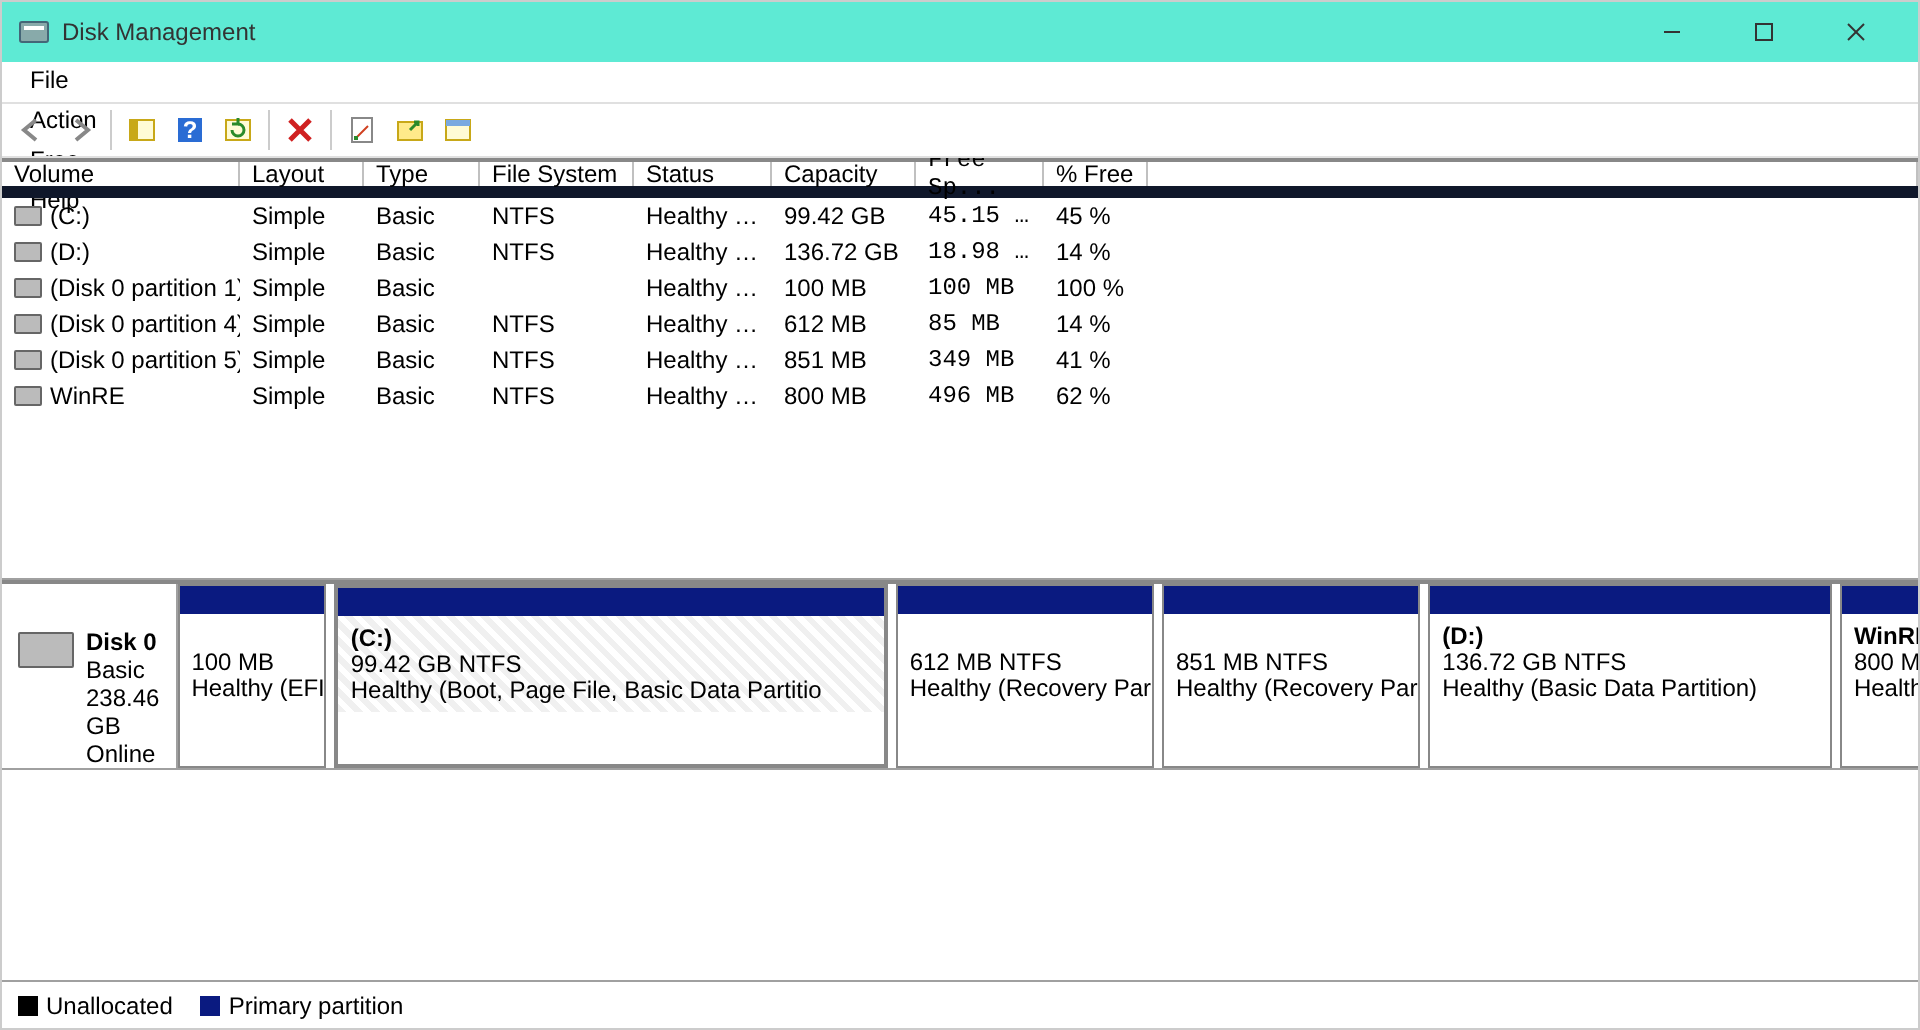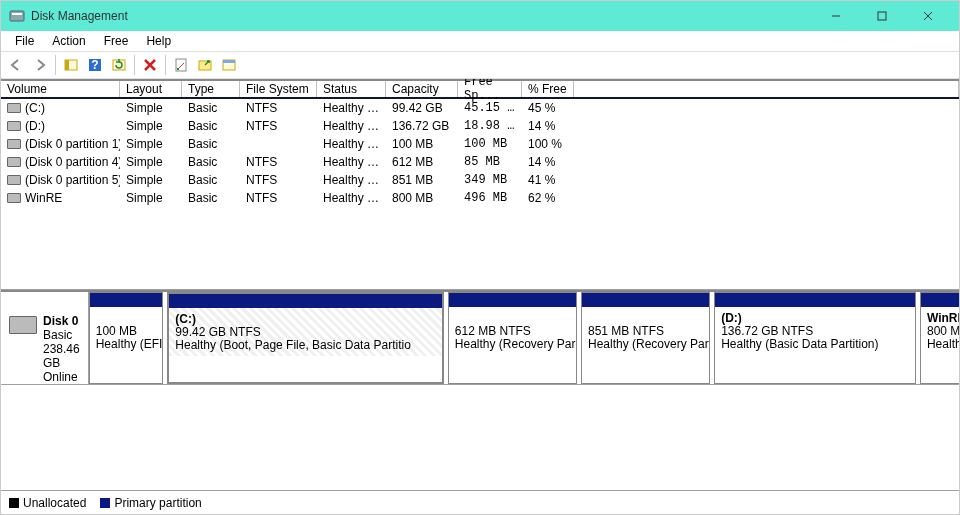--- a/index.html
+++ b/index.html
@@ -5,32 +5,32 @@
 * { box-sizing: border-box; margin: 0; padding: 0; font-family: "Segoe UI", Tahoma, sans-serif; font-size: 12px; }
 body { background: #fff; width: 960px; height: 515px; overflow: hidden; display: flex; flex-direction: column; border: 1px solid #ccc; }
 
 
 .titlebar { height: 30px; display: flex; align-items: center; padding: 0 8px; background: #5eead4; }
 .titlebar .app-icon { width: 16px; height: 16px; margin-right: 6px; }
 .titlebar .title { flex: 1; color: #333; }
 .titlebar .winbtn { width: 46px; height: 30px; display: flex; align-items: center; justify-content: center; color: #555; }
 
 
-.menubar { height: 20px; display: flex; align-items: center; padding: 0 6px; gap: 2px; }
+.menubar { height: 20px; display: flex; padding: 0 6px; gap: 2px; flex-direction: column; }
 .menubar .menuitem { padding: 2px 8px; color: #000; cursor: default; }
 
 
 .toolbar { height: 28px; display: flex; align-items: center; padding: 0 4px; border-top: 1px solid #e0e0e0; border-bottom: 1px solid #e0e0e0; gap: 2px; }
 .toolbar .tb { width: 22px; height: 22px; display: flex; align-items: center; justify-content: center; border: 1px solid transparent; }
 .toolbar .sep { width: 1px; height: 20px; background: #ccc; margin: 0 2px; }
 .toolbar svg { width: 16px; height: 16px; }
 
 
 .vol-list { flex: 0 0 auto; overflow: hidden; border-bottom: 1px solid #a0a0a0; }
-.vol-header { display: flex; background: #fff; border-top: 2px solid #888; border-bottom: 2px solid #0f172a; height: 20px; align-items: stretch; }
+.vol-header { display: flex; background: #fff; border-top: 2px solid #888; border-bottom: 6px solid #0f172a; height: 20px; align-items: stretch; }
 .vol-header .col { border-right: 1px solid #c0c0c0; padding: 2px 6px; color: #000; display: flex; align-items: center; background: #fff; position: relative; }
 .vol-header .col:first-child { border-left: none; }
 .vol-body { height: 190px; overflow-y: auto; }
 .vol-row { display: flex; height: 18px; align-items: center; }
 .vol-row .col { padding: 0 6px; white-space: nowrap; overflow: hidden; text-overflow: ellipsis; }
 .vol-row .col0 { display: flex; align-items: center; gap: 4px; }
 .disk-glyph { width: 14px; height: 10px; background: #bbb; border: 1px solid #666; border-radius: 1px; display: inline-block; flex-shrink: 0; }
 
 
 .c-volume { width: 119px; }

